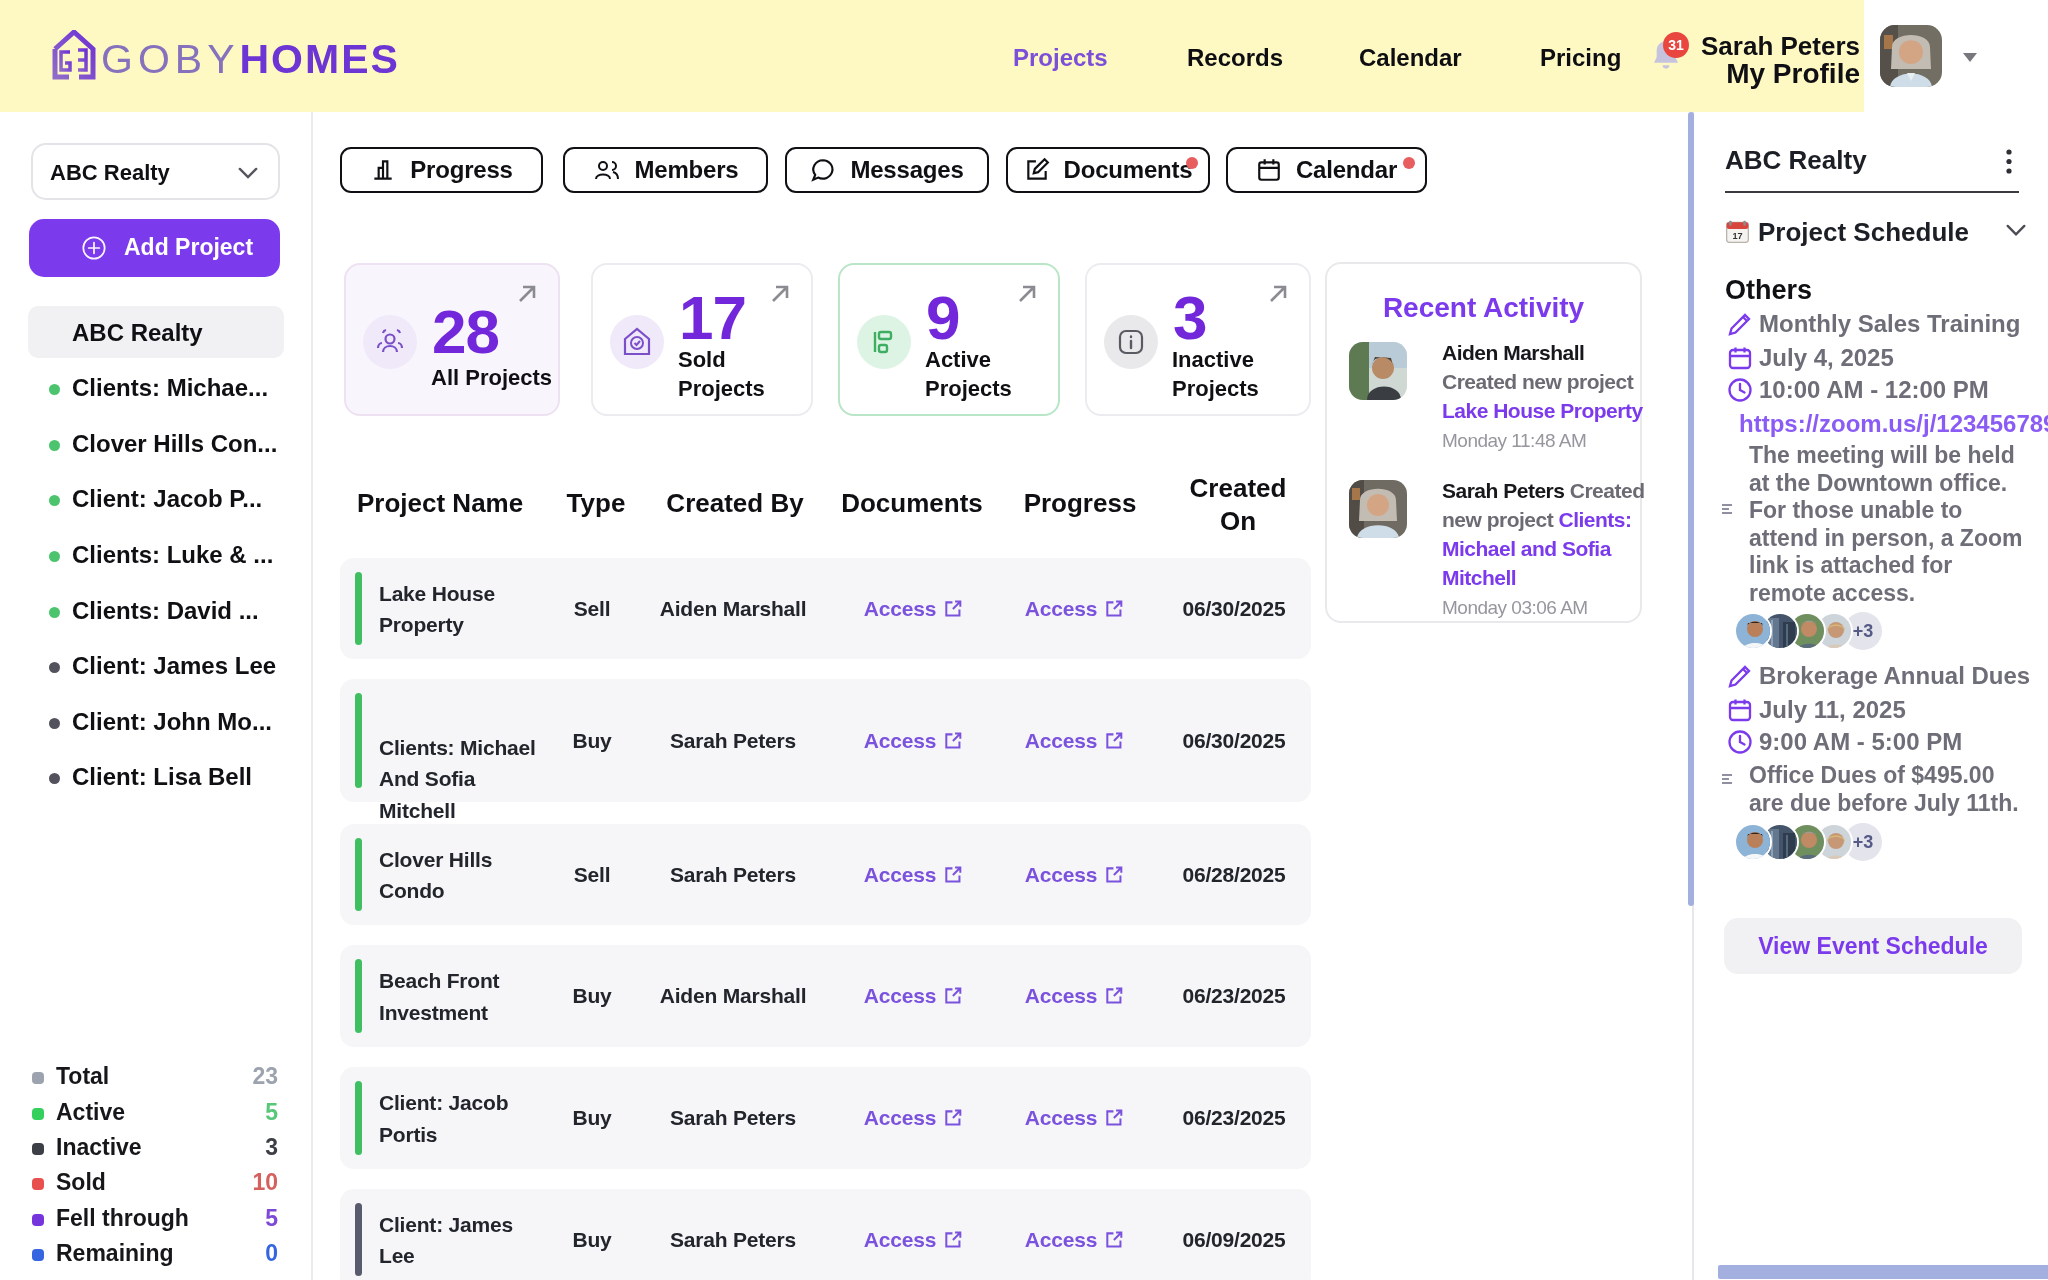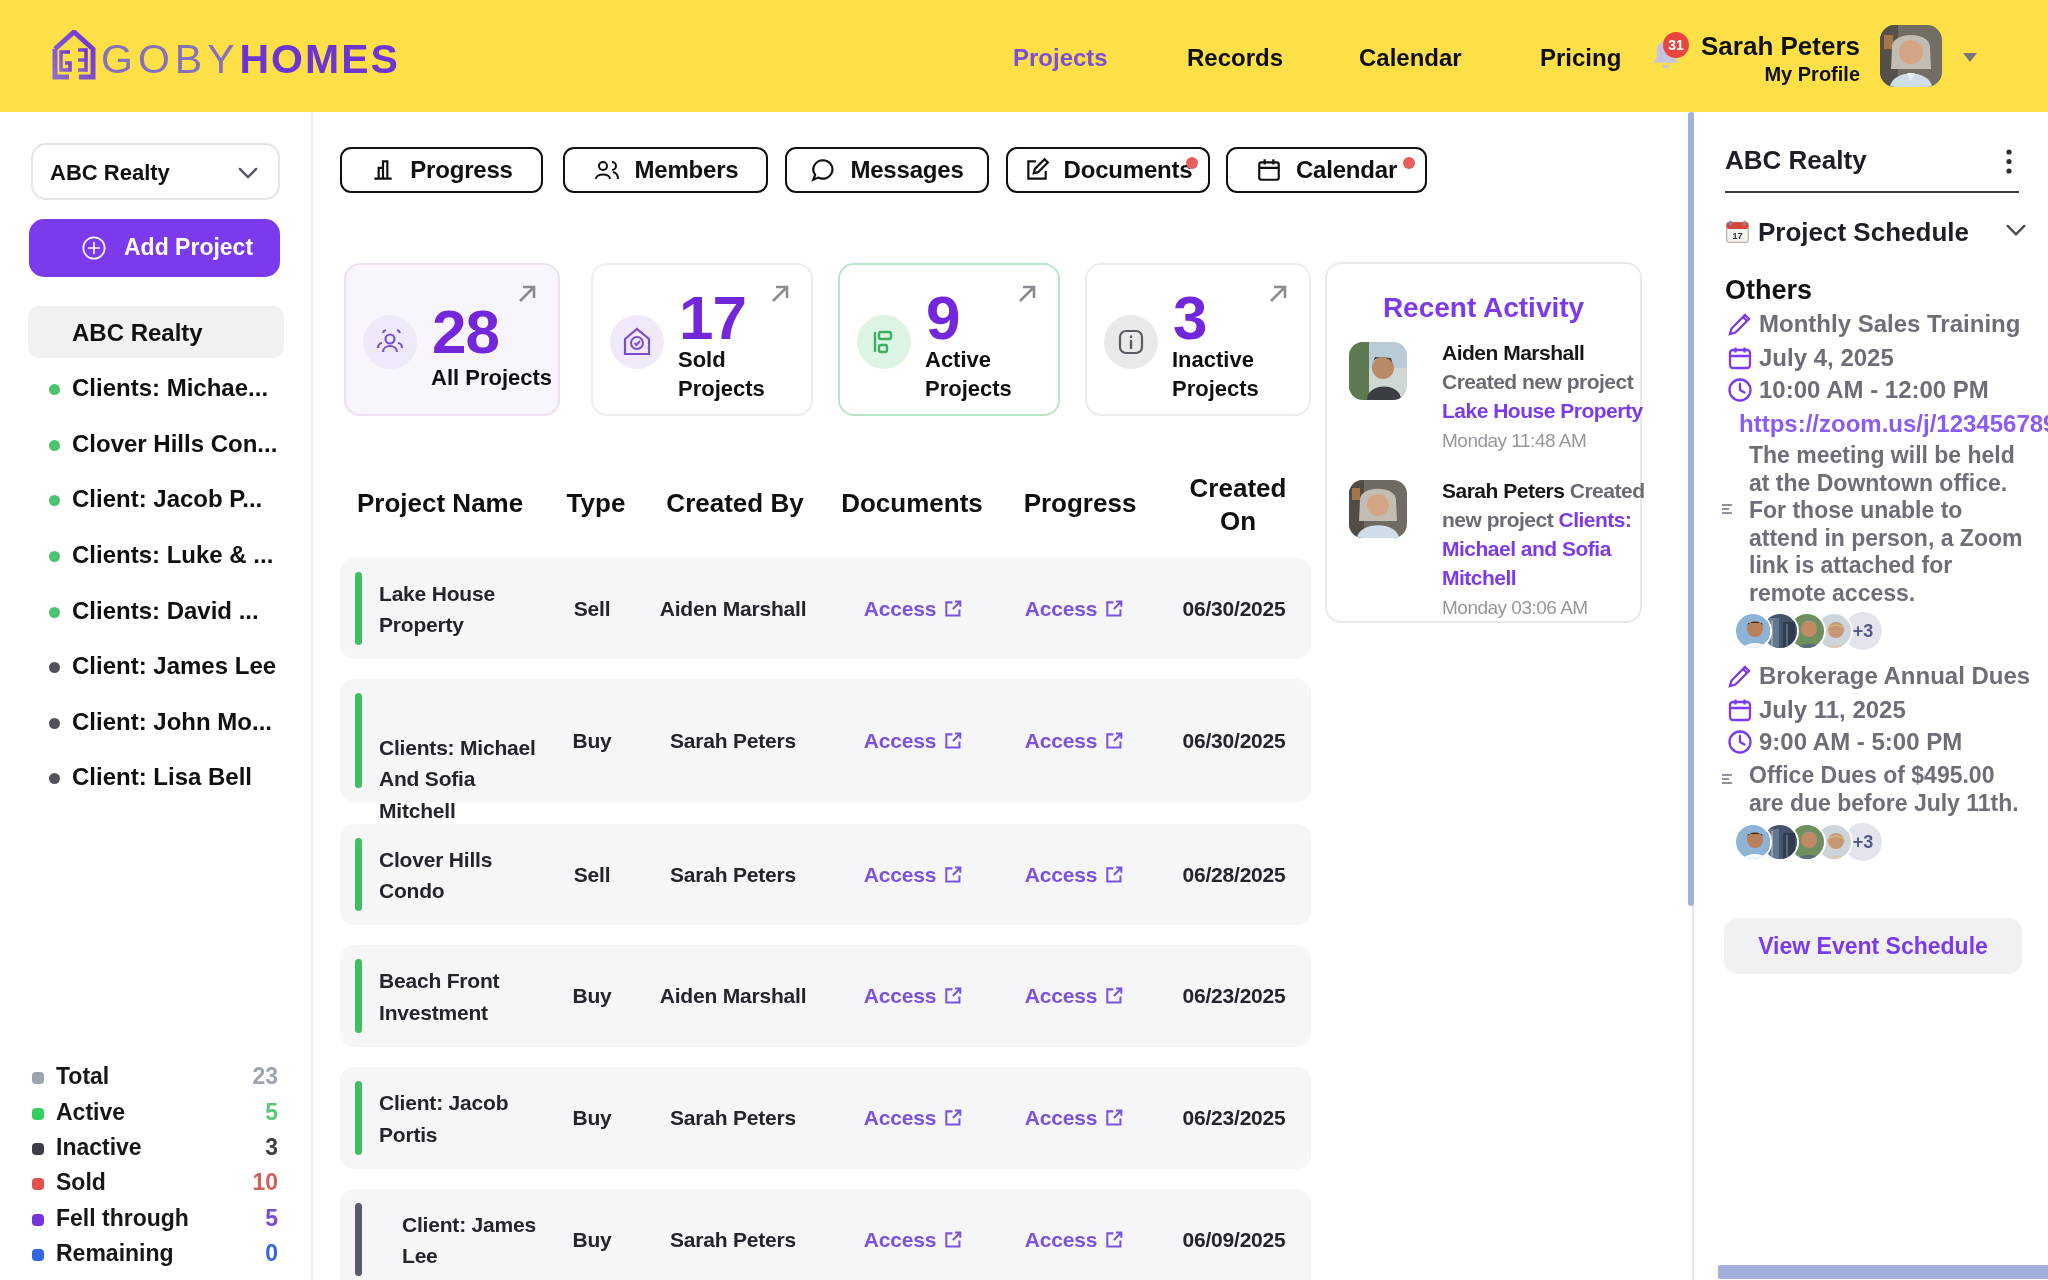--- a/index.html
+++ b/index.html
@@ -1,26 +1,26 @@
 <!DOCTYPE html>
 <html><head>
 <meta charset="utf-8">
 <style>
 *{margin:0;padding:0;box-sizing:border-box;}
 html,body{width:2048px;height:1280px;overflow:hidden;}
 body{font-family:"Liberation Sans",sans-serif;background:#ffffff;position:relative;}
 .abs{position:absolute;}
 
 
-#header{position:absolute;left:0;top:0;width:2048px;height:112px;background:#fde047;}
+#header{position:absolute;left:0;top:0;width:1864px;height:112px;background:#fef9c3;}
 .nav{position:absolute;top:44px;font-size:24px;font-weight:bold;color:#0d0d12;}
 #badge{position:absolute;left:1663px;top:32px;min-width:26px;height:26px;border-radius:13px;background:#e8463f;color:#fff;font-size:14px;font-weight:bold;text-align:center;line-height:26px;}
 #uname{position:absolute;left:1700px;top:31px;width:160px;text-align:right;}
 #uname .n1{font-size:26px;font-weight:bold;color:#101014;line-height:30px;}
-#uname .n2{font-size:20px;font-weight:bold;color:#101014;line-height:26px;}
+#uname .n2{font-size:28px;font-weight:bold;color:#101014;line-height:26px;}
 #avatar{position:absolute;left:1880px;top:25px;width:62px;height:62px;border-radius:15px;overflow:hidden;}
 #caret{position:absolute;left:1963px;top:53px;width:0;height:0;border-left:7px solid transparent;border-right:7px solid transparent;border-top:9px solid #77777e;}
 
 
 #lsb{position:absolute;left:0;top:112px;width:313px;height:1168px;background:#fff;border-right:2px solid #ebebed;}
 #selbox{position:absolute;left:31px;top:31px;width:249px;height:57px;background:#fff;border:2px solid #e4e4e8;border-radius:15px;}
 #selbox .t{position:absolute;left:17px;top:15px;font-size:22px;font-weight:bold;color:#101014;}
 #addbtn{position:absolute;left:29px;top:107px;width:251px;height:58px;background:#7c3aed;border-radius:15px;color:#fff;}
 #addbtn .t{position:absolute;left:95px;top:15px;font-size:23px;font-weight:bold;}
 #abcitem{position:absolute;left:28px;top:194px;width:256px;height:52px;background:#f1f1f3;border-radius:10px;}
@@ -396,21 +396,21 @@
           <path d="M14 4 L20 4 L20 10 M20 4 L11.5 12.5" fill="none" stroke="#7a52dd" stroke-width="2.3"></path>
         </svg></div>
     <div class="tacc" style="left:735px;top:50%;transform:translate(-50%,-50%);">Access<svg width="21" height="21" viewBox="0 0 24 24" style="vertical-align:-3px;margin-left:7px;">
           <path d="M19 13 L19 20 L4 20 L4 5 L11 5" fill="none" stroke="#7a52dd" stroke-width="2.3"></path>
           <path d="M14 4 L20 4 L20 10 M20 4 L11.5 12.5" fill="none" stroke="#7a52dd" stroke-width="2.3"></path>
         </svg></div>
     <div class="tcell" style="left:894px;top:50%;transform:translate(-50%,-50%);">06/23/2025</div>
   </div>
   <div class="trow" style="top:1077px;height:101px;">
     <div class="tbar" style="background:#585a6e;"></div>
-    <div class="tname" style="top:50%;transform:translateY(-50%);margin-left:23px;">Client: James<br>Lee</div>
+    <div class="tname" style="top:50%;transform:translateY(-50%);">Client: James<br>Lee</div>
     <div class="tcell" style="left:252px;top:50%;transform:translate(-50%,-50%);">Buy</div>
     <div class="tcell" style="left:393px;top:50%;transform:translate(-50%,-50%);">Sarah Peters</div>
     <div class="tacc" style="left:574px;top:50%;transform:translate(-50%,-50%);">Access<svg width="21" height="21" viewBox="0 0 24 24" style="vertical-align:-3px;margin-left:7px;">
           <path d="M19 13 L19 20 L4 20 L4 5 L11 5" fill="none" stroke="#7a52dd" stroke-width="2.3"></path>
           <path d="M14 4 L20 4 L20 10 M20 4 L11.5 12.5" fill="none" stroke="#7a52dd" stroke-width="2.3"></path>
         </svg></div>
     <div class="tacc" style="left:735px;top:50%;transform:translate(-50%,-50%);">Access<svg width="21" height="21" viewBox="0 0 24 24" style="vertical-align:-3px;margin-left:7px;">
           <path d="M19 13 L19 20 L4 20 L4 5 L11 5" fill="none" stroke="#7a52dd" stroke-width="2.3"></path>
           <path d="M14 4 L20 4 L20 10 M20 4 L11.5 12.5" fill="none" stroke="#7a52dd" stroke-width="2.3"></path>
         </svg></div>

